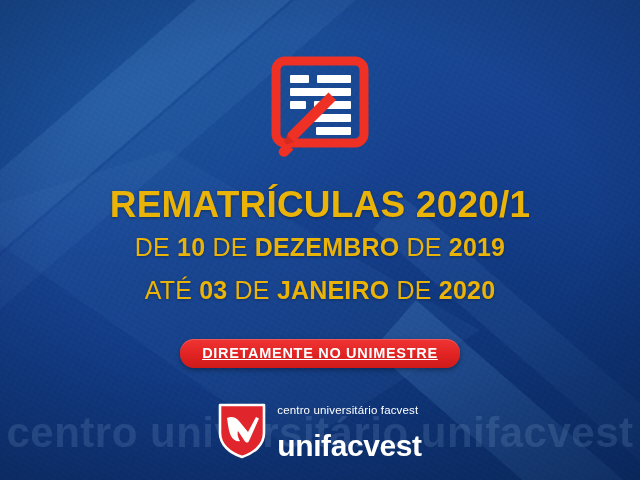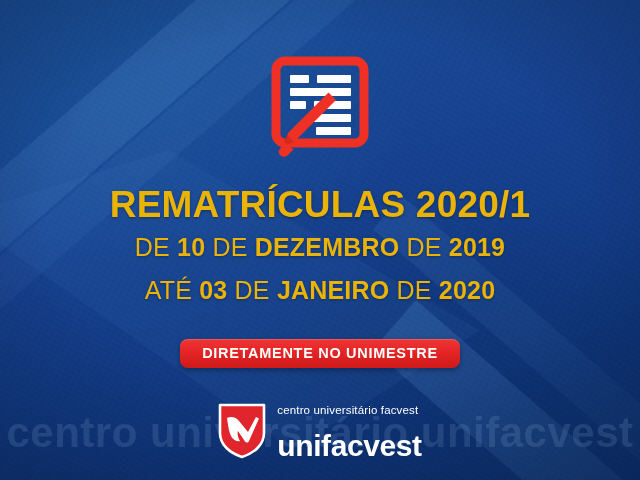--- a/index.html
+++ b/index.html
@@ -140,26 +140,27 @@
     justify-content: center;
   }
   .cta {
     display: inline-block;
     background: linear-gradient(180deg, #f03434 0%, #e02222 55%, #cf1a1a 100%);
     color: #ffffff;
     font-size: 14.5px;
     font-weight: 700;
     letter-spacing: 0.7px;
     padding: 6px 22px 7px;
-    border-radius: 8px;
+    border-radius: 14px;
     border: none;
     box-shadow: 0 2px 5px rgba(0,0,0,0.35), inset 0 1px 0 rgba(255,255,255,0.18);
     cursor: pointer;
     white-space: nowrap;
     font-family: "Liberation Sans", sans-serif;
+    text-decoration: underline;
   }
 
   
   .logo-row {
     position: absolute;
     left: 0; right: 0;
     top: 403px;
     display: flex;
     justify-content: center;
     align-items: center;

